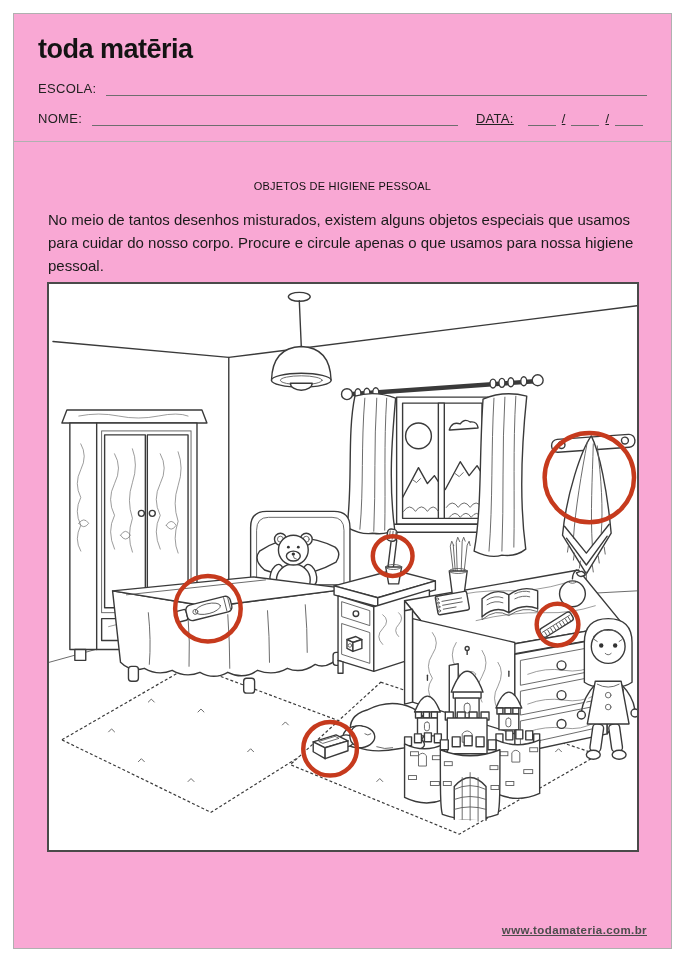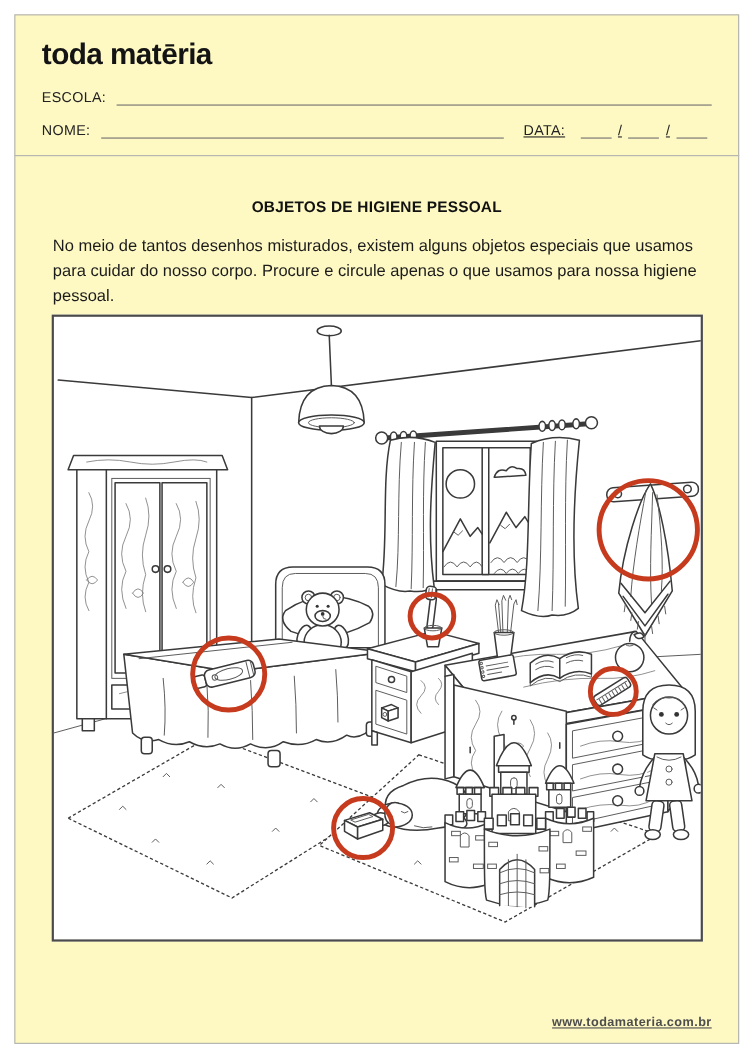--- a/index.html
+++ b/index.html
@@ -1,29 +1,29 @@
 <!DOCTYPE html>
 <html><head>
 <meta charset="utf-8">
 <style>
   html,body{margin:0;padding:0;background:#ffffff;}
   body{width:685px;height:967px;font-family:"Liberation Sans",sans-serif;color:#1d1d1d;position:relative;}
   .page{position:absolute;left:13px;top:13px;width:659px;}
-  .box{border:1.5px solid #b0b0b0;background:#fef9c3;box-sizing:border-box;}
+  .box{border:1.5px solid #b0b0b0;background:#f9a8d4;box-sizing:border-box;}
   .header-box{height:129px;padding:18px 24px 0 24px;}
   .logo{font-size:27px;font-weight:bold;letter-spacing:-0.5px;color:#141414;margin:2px 0 16px 0;}
   .field-row{display:flex;align-items:flex-end;font-size:13px;color:#222;margin-bottom:15px;}
   .field-label{white-space:nowrap;margin-right:10px;letter-spacing:0.3px;}
   .line{flex:1;border-bottom:1.5px solid #6e6e6e;height:13px;}
   .name-line{flex:1;margin-right:18px;}
   .date-group{display:flex;align-items:flex-end;white-space:nowrap;text-decoration:underline;}
   .blank{display:inline-block;width:28px;border-bottom:1.5px solid #6e6e6e;height:13px;margin:0 4px;}
   .slash{margin:0 2px;}
   .content-box{margin-top:-1.5px;height:808px;padding-top:38px;position:relative;}
-  .ws-title{text-align:center;font-weight:bold;font-size:14px;letter-spacing:0.2px;margin:0 0 16px 0;color:#111;}
+  .ws-title{text-align:center;font-weight:normal;font-size:11px;letter-spacing:0.2px;margin:0 0 16px 0;color:#111;}
   .ws-instructions{font-size:15px;line-height:23px;margin:0 30px 5px 34px;color:#1b1b1b;}
   .art-frame{width:592px;height:570px;margin:2px auto 0 auto;border:2px solid #4a4a4a;box-sizing:border-box;background:#fff;}
   .footer{position:absolute;right:24px;bottom:12px;font-size:11.5px;font-weight:bold;color:#4d4d4d;letter-spacing:0.4px;text-decoration:underline;}
   
   .ln{fill:none;stroke:#3a3a3a;stroke-width:1.4;stroke-linecap:round;stroke-linejoin:round;}
   .fw{fill:#ffffff;stroke:#3a3a3a;stroke-width:1.4;stroke-linecap:round;stroke-linejoin:round;}
   .thin{fill:none;stroke:#5a5a5a;stroke-width:0.9;stroke-linecap:round;}
   .grain{fill:none;stroke:#6f6f6f;stroke-width:0.7;stroke-linecap:round;}
   .dashed{fill:#ffffff;stroke:#3a3a3a;stroke-width:1.2;stroke-dasharray:3 2.2;}
   .dot{fill:#333;stroke:none;}

